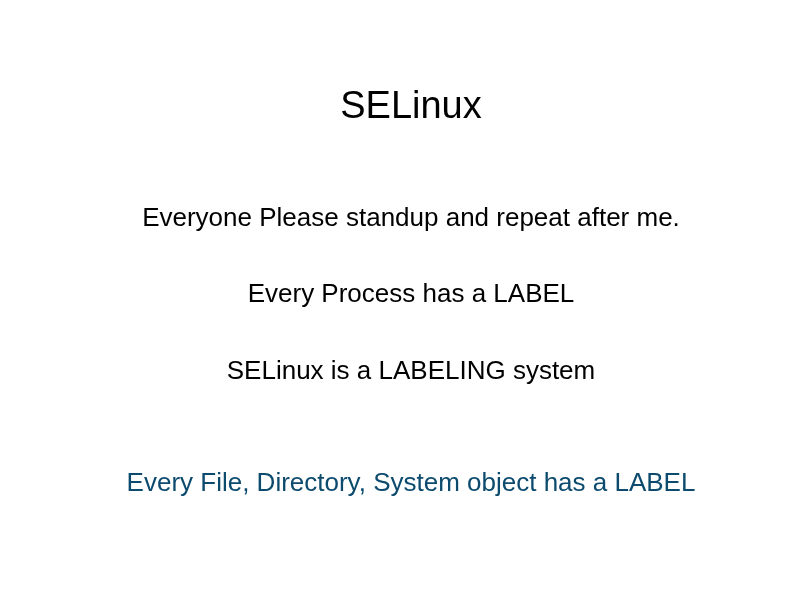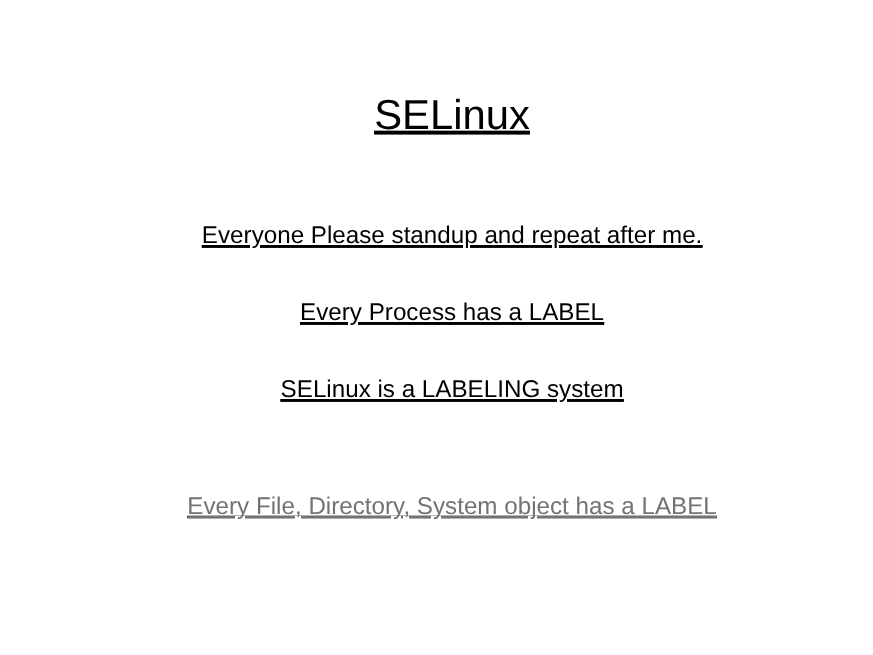--- a/index.html
+++ b/index.html
@@ -1,19 +1,18 @@
 <!DOCTYPE html>
 <html><head>
   <meta charset="utf-8">
   <style>
     * {
       margin: 0;
       padding: 14px;
       box-sizing: border-box;
-      text-decoration: underline;
     }
     body {
       width: 794px;
       height: 595px;
       background: #ffffff;
       font-family: Arial, Helvetica, sans-serif;
       color: #000000;
       position: relative;
     }
     .slide {
@@ -21,27 +20,27 @@
       height: 100%;
       padding-top: 42px;
       text-align: center;
     }
     .title {
       font-size: 38px;
       font-weight: normal;
       margin-bottom: 42px;
     }
     .body-line {
-      font-size: 22px;
+      font-size: 26px;
       font-weight: normal;
       line-height: 1.55;
       margin-bottom: 8px;
     }
     .highlight {
-      color: #737373;
+      color: #0c4a6e;
       margin-top: 44px;
     }
   </style>
 </head>
 <body>
 
 <div class="slide">
   <h1 class="title">SELinux</h1>
   <div class="body-line">Everyone Please standup and repeat after me.</div>
   <div class="body-line">Every Process has a LABEL</div>

